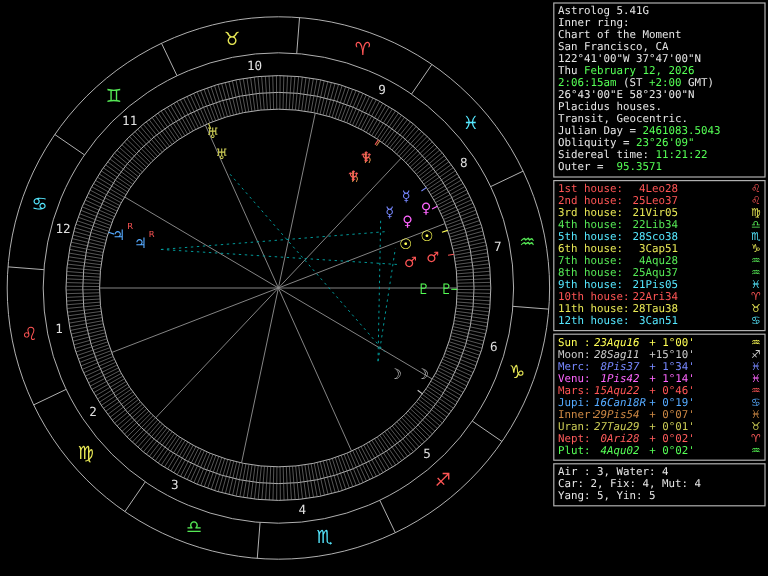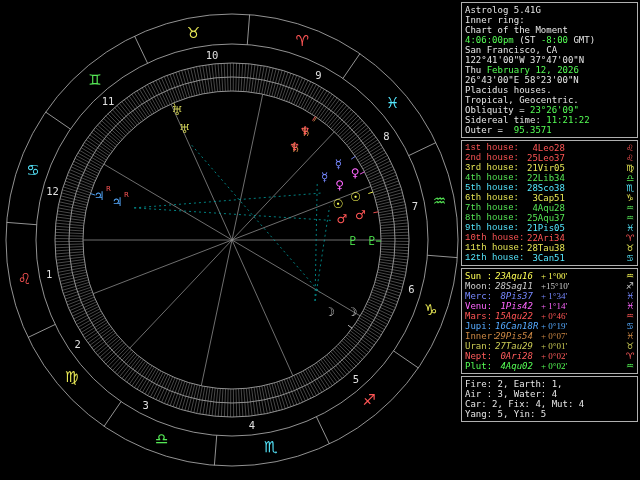--- a/index.html
+++ b/index.html
@@ -4,25 +4,25 @@
 <style>
   html,body{margin:0;padding:0;background:#000;}
   body{width:640px;height:480px;position:relative;overflow:hidden;
        font-family:"DejaVu Sans Mono",monospace;}
   #wheel{position:absolute;left:0;top:0;}
   .panel{position:absolute;left:461px;top:0;width:179px;height:480px;}
   .box{border:1px solid #b0b0b0;margin:2px 2px 0 0;padding:2px 3px;box-sizing:border-box;background:#000;}
   .ln{font-size:9px;line-height:10px;color:#e6e6e6;white-space:pre;}
   .g{color:#55ff55;}
   .row{display:flex;font-size:9px;line-height:10px;white-space:pre;}
-  .hl{width:62px;font-family:Liberation Mono, monospace;}
+  .hl{width:62px;}
   .sp{flex:1;}
   .pl{width:30px;}
   .pv{width:46px;font-style:italic;}
-  .pw{width:44px;font-family:Liberation Serif, serif;}
+  .pw{width:44px;}
   .zg{font-family:"DejaVu Sans",sans-serif;font-size:9px;}
 </style>
 </head>
 <body>
 
 <svg id="wheel" width="461" height="480" xmlns="http://www.w3.org/2000/svg">
     <circle cx="232" cy="240" r="226" fill="none" stroke="#b8b8b8" stroke-width="0.8"></circle>
     <circle cx="232" cy="240" r="196" fill="none" stroke="#b8b8b8" stroke-width="0.8"></circle>
     <circle cx="232" cy="240" r="177" fill="none" stroke="#b8b8b8" stroke-width="0.8"></circle>
     <circle cx="232" cy="240" r="163" fill="none" stroke="#b8b8b8" stroke-width="0.8"></circle>
@@ -473,27 +473,28 @@
     <text x="371.99623860094357" y="241.02624440932445" fill="#55ff55" font-size="12" text-anchor="middle" dominant-baseline="central" font-family="DejaVu Sans">♇</text>
     <line x1="375.9957538977296" y1="241.1058297448008" x2="380.995606463623" y2="241.14422661093968" stroke="#55ff55" stroke-width="0.9"></line>
   </svg>
 
 <div class="panel">
 
   <div class="box">
     <div class="ln">Astrolog 5.41G</div>
     <div class="ln">Inner ring:</div>
     <div class="ln">Chart of the Moment</div>
-    <div class="ln"><span class="g">4:06:00pm</span><span> (ST </span><span class="g">-8:00</span><span> GMT)</span></div>
     <div class="ln">San Francisco, CA</div>
     <div class="ln">122°41'00"W 37°47'00"N</div>
     <div class="ln"><span>Thu </span><span class="g">February 12, 2026</span></div>
+    <div class="ln"><span class="g">2:06:15am</span><span> (ST </span><span class="g">+2:00</span><span> GMT)</span></div>
     <div class="ln">26°43'00"E 58°23'00"N</div>
     <div class="ln">Placidus houses.</div>
-    <div class="ln">Tropical, Geocentric.</div>
+    <div class="ln">Transit, Geocentric.</div>
+    <div class="ln"><span>Julian Day = </span><span class="g">2461083.5043</span></div>
     <div class="ln"><span>Obliquity = </span><span class="g">23°26'09"</span></div>
     <div class="ln"><span>Sidereal time: </span><span class="g">11:21:22</span></div>
     <div class="ln"><span>Outer =  </span><span class="g">95.3571</span></div>
   </div>
 
   <div class="box" id="houses">
       <div class="row" style="color:#ff5555"><span class="hl">1st house:</span><span> 4Leo28</span><span class="sp"></span><span class="zg">♌</span></div>
       <div class="row" style="color:#ff5555"><span class="hl">2nd house:</span><span>25Leo37</span><span class="sp"></span><span class="zg">♌</span></div>
       <div class="row" style="color:#e8e855"><span class="hl">3rd house:</span><span>21Vir05</span><span class="sp"></span><span class="zg">♍</span></div>
       <div class="row" style="color:#55e855"><span class="hl">4th house:</span><span>22Lib34</span><span class="sp"></span><span class="zg">♎</span></div>
@@ -514,19 +515,18 @@
       <div class="row" style="color:#ff66ff"><span class="pl">Venu:</span><span class="pv"> 1Pis42</span><span class="pw">+ 1°14'</span><span class="sp"></span><span class="zg">♓</span></div>
       <div class="row" style="color:#ff5555"><span class="pl">Mars:</span><span class="pv">15Aqu22</span><span class="pw">+ 0°46'</span><span class="sp"></span><span class="zg">♒</span></div>
       <div class="row" style="color:#55aaff"><span class="pl">Jupi:</span><span class="pv">16Can18R</span><span class="pw">+ 0°19'</span><span class="sp"></span><span class="zg">♋</span></div>
       <div class="row" style="color:#cc8844"><span class="pl">Inner:</span><span class="pv">29Pis54</span><span class="pw">+ 0°07'</span><span class="sp"></span><span class="zg">♓</span></div>
       <div class="row" style="color:#cccc55"><span class="pl">Uran:</span><span class="pv">27Tau29</span><span class="pw">+ 0°01'</span><span class="sp"></span><span class="zg">♉</span></div>
       <div class="row" style="color:#ff5c5c"><span class="pl">Nept:</span><span class="pv"> 0Ari28</span><span class="pw">+ 0°02'</span><span class="sp"></span><span class="zg">♈</span></div>
       <div class="row" style="color:#55ff55"><span class="pl">Plut:</span><span class="pv"> 4Aqu02</span><span class="pw">+ 0°02'</span><span class="sp"></span><span class="zg">♒</span></div>
     </div>
 
   <div class="box" id="elements">
-      <div class="ln">Fire: 2, Earth: 1,</div>
       <div class="ln">Air : 3, Water: 4</div>
       <div class="ln">Car: 2, Fix: 4, Mut: 4</div>
       <div class="ln">Yang: 5, Yin: 5</div>
     </div>
 
 </div>
 
 </body></html>

